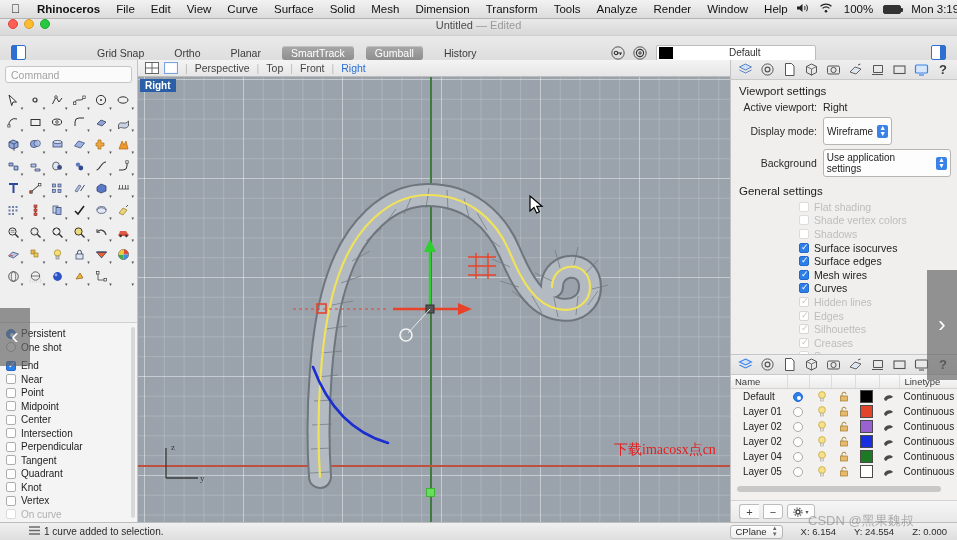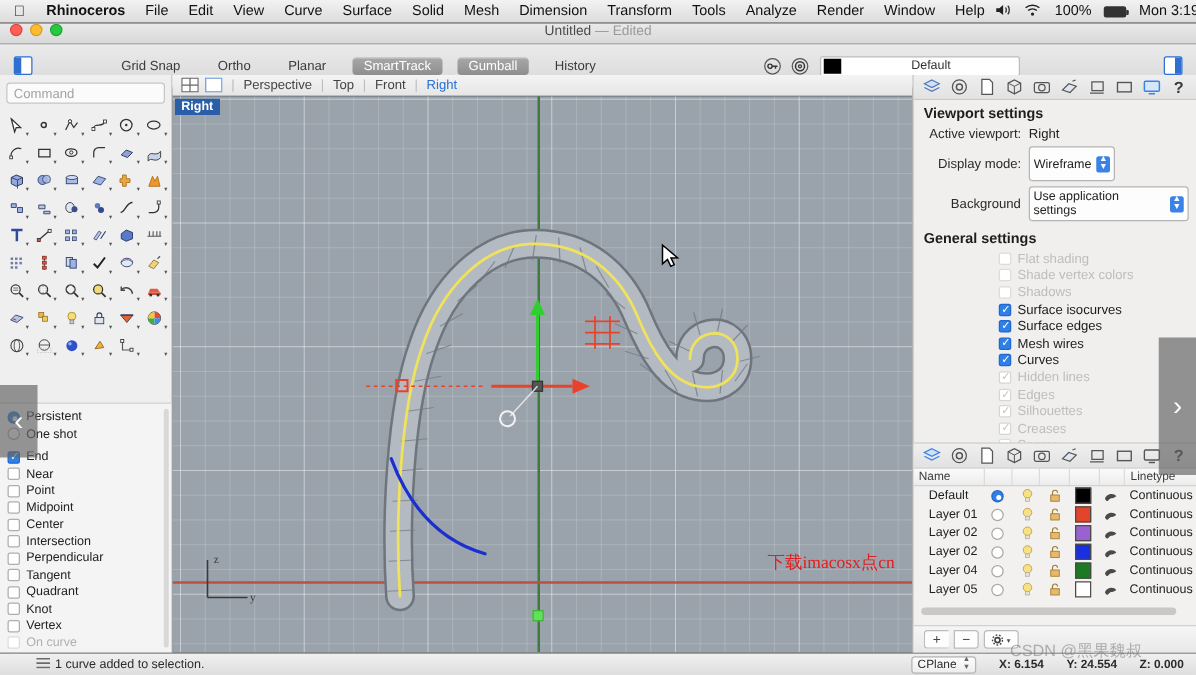--- a/index.html
+++ b/index.html
@@ -212,21 +212,21 @@
     position: absolute; top: 60px; right: 0; width: 227px; bottom: 18px;
     background: #f0efee; border-left: 1px solid #c3c3c3;
   }
   .panelicons {
     height: 20px; display: flex; align-items: center; justify-content: center;
     gap: 7px; background: linear-gradient(#efefef,#e2e2e2);
     border-bottom: 1px solid #c9c9c9;
   }
   .panelicons .pi { width: 15px; height: 15px; color: #4a4a4a; }
   .panelicons .pi.sel { color: #3b82e8; }
-  .sect-title { font-size: 11.5px; font-weight: bold; color: #1d1d1d; padding: 5px 12px 3px 8px; }
+  .sect-title { font-size: 11.5px; font-weight: normal; color: #1d1d1d; padding: 5px 12px 3px 8px; }
   .frow { display: flex; align-items: center; font-size: 10.5px; color: #222; padding: 1px 6px 1px 0; }
   .frow .lbl { width: 92px; text-align: right; padding-right: 6px; color: #2a2a2a; }
   .popup {
     background: #fdfdfd; border: 1px solid #b5b5b5; border-radius: 3px;
     font-size: 10px; padding: 0px 3px; display: inline-flex; align-items: center; gap: 4px;
     height: 28px;
   }
   .popup .arr {
     width: 11px; height: 13px; background: #3b82e8; border-radius: 2px;
     color: #fff; font-size: 7px; display: flex; align-items: center;
@@ -273,21 +273,21 @@
     position: absolute; left: 0; bottom: 0; width: 957px; height: 18px;
     background: linear-gradient(#f0f0f0,#dedede); border-top: 1px solid #bdbdbd;
     display: flex; align-items: center; font-size: 10px; color: #2b2b2b; padding-left: 23px;
   }
   .statusbar .burger { margin: 0 4px 0 6px; color:#6a6a6a; font-size: 10px; letter-spacing:0; }
   .statusbar .cplane-sel {
     border: 1px solid #b6b6b6; background: linear-gradient(#fdfdfd,#ededed);
     border-radius: 3px; font-size: 9.5px; padding: 0px 4px; display: flex;
     align-items: center; gap: 5px; height: 14px;
   }
-  .statusbar .coord { margin-left: 18px; font-weight: bold; font-size: 9.5px; }
+  .statusbar .coord { margin-left: 18px; font-weight: normal; font-size: 9.5px; }
 </style>
 </head>
 <body>
 
 <div id="app">
 
   <div class="menubar">
     <span class="apple"></span>
     <span class="mi app-name">Rhinoceros</span>
     <span class="mi">File</span>

